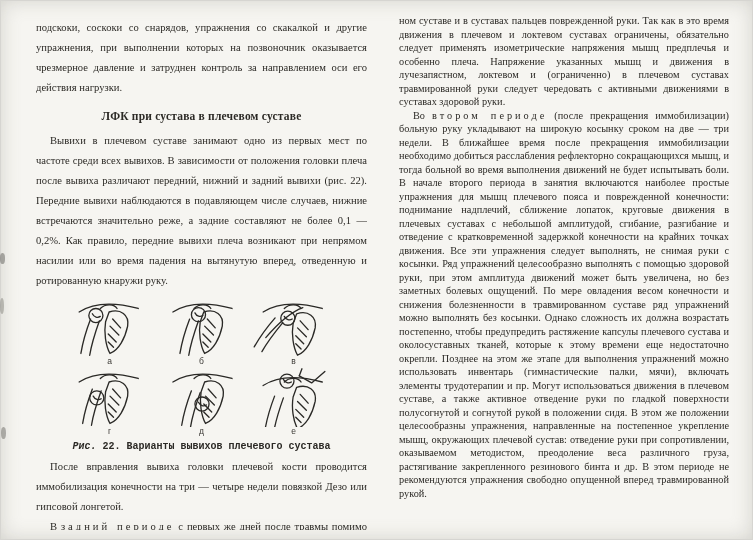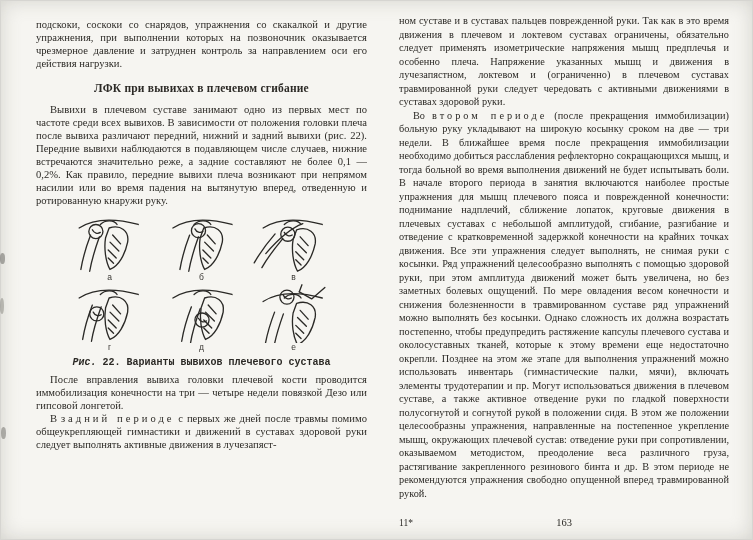--- a/index.html
+++ b/index.html
@@ -12,21 +12,21 @@
   .speck{position:absolute;border-radius:45%;}
   .s1{left:0;top:253px;width:5px;height:11px;background:#6b6a66;opacity:.55;}
   .s2{left:0;top:298px;width:4px;height:16px;background:#7a7974;opacity:.45;}
   .s3{left:1px;top:427px;width:5px;height:12px;background:#6b6a66;opacity:.5;}
 
   .page{position:absolute;overflow:hidden;}
   .page-left{left:36px;top:18px;width:331px;height:512px;}
   .page-right{left:399px;top:14px;width:330px;height:516px;}
 
   p.body{margin:0;text-align:justify;}
-  .page-left p.body{font-size:10.6px;line-height:13px;}
+  .page-left p.body{font-size:10.6px;line-height:20px;}
   .page-right p.body{font-size:10.3px;line-height:13.5px;}
   p.ind{text-indent:14px;}
   .sp{letter-spacing:3px;margin-top:44px;}
 
   h2.heading{
     margin:12px 0 9px;font-size:11.5px;font-weight:bold;text-align:center;
     font-family:"Liberation Serif", serif;letter-spacing:.2px;
   }
 
   figure{margin:6px 0 5px;padding:0;}
@@ -78,21 +78,21 @@
   </defs>
 </svg>
 
 <div class="scan">
   <div class="speck s1"></div>
   <div class="speck s2"></div>
   <div class="speck s3"></div>
 
   <div class="page page-left">
     <p class="body">подскоки, соскоки со снарядов, упражнения со скакалкой и другие упражнения, при выполнении которых на позвоночник оказывается чрезмерное давление и затруднен контроль за направлением оси его действия нагрузки.</p>
-    <h2 class="heading">ЛФК при вывихах в плечевом сгибание</h2>
+    <h2 class="heading">ЛФК при сустава в плечевом суставе</h2>
     <p class="body ind">Вывихи в плечевом суставе занимают одно из первых мест по частоте среди всех вывихов. В зависимости от положения головки плеча после вывиха различают передний, нижний и задний вывихи (рис. 22). Передние вывихи наблюдаются в подавляющем числе случаев, нижние встречаются значительно реже, а задние составляют не более 0,1 — 0,2%. Как правило, передние вывихи плеча возникают при непрямом насилии или во время падения на вытянутую вперед, отведенную и ротированную кнаружи руку.</p>
 
     <figure>
       <div class="fig-grid">
         <div class="panel">
           <svg class="sk" viewBox="0 0 76 68">
             <use href="#g-clav"></use>
               <use href="#g-blade"></use>
               <use href="#g-arm"></use>
             <use href="#g-head" transform="translate(22,21)"></use>
@@ -157,18 +157,14 @@
 
     <p class="body ind">После вправления вывиха головки плечевой кости проводится иммобилизация конечности на три — четыре недели повязкой Дезо или гипсовой лонгетой.</p>
     <p class="body ind"><span>В </span><span class="sp">задний периоде</span><span> с первых же дней после травмы помимо общеукрепляющей гимнастики и движений в суставах здоровой руки следует выполнять активные движения в лучезапяст-</span></p>
 
   </div>
 
   <div class="page page-right">
     <p class="body">ном суставе и в суставах пальцев поврежденной руки. Так как в это время движения в плечевом и локтевом суставах ограничены, обязательно следует применять изометрические напряжения мышц предплечья и особенно плеча. Напряжение указанных мышц и движения в лучезапястном, локтевом и (ограниченно) в плечевом суставах травмированной руки следует чередовать с активными движениями в суставах здоровой руки.</p>
     <p class="body ind"><span>Во </span><span class="sp">втором периоде</span><span> (после прекращения иммобилизации) больную руку укладывают на широкую косынку сроком на две — три недели. В ближайшее время после прекращения иммобилизации необходимо добиться расслабления рефлекторно сокращающихся мышц, и тогда больной во время выполнения движений не будет испытывать боли. В начале второго периода в занятия включаются наиболее простые упражнения для мышц плечевого пояса и поврежденной конечности: поднимание надплечий, сближение лопаток, круговые движения в плечевых суставах с небольшой амплитудой, сгибание, разгибание и отведение с кратковременной задержкой конечности на крайних точках движения. Все эти упражнения следует выполнять, не снимая руки с косынки. Ряд упражнений целесообразно выполнять с помощью здоровой руки, при этом амплитуда движений может быть увеличена, но без заметных болевых ощущений. По мере овладения весом конечности и снижения болезненности в травмированном суставе ряд упражнений можно выполнять без косынки. Однако сложность их должна возрастать постепенно, чтобы предупредить растяжение капсулы плечевого сустава и околосуставных тканей, которые к этому времени еще недостаточно окрепли. Позднее на этом же этапе для выполнения упражнений можно использовать инвентарь (гимнастические палки, мячи), включать элементы трудотерапии и пр. Могут использоваться движения в плечевом суставе, а также активное отведение руки по гладкой поверхности полусогнутой и согнутой рукой в положении сидя. В этом же положении целесообразны упражнения, направленные на постепенное укрепление мышц, окружающих плечевой сустав: отведение руки при сопротивлении, оказываемом методистом, преодоление веса различного груза, растягивание закрепленного резинового бинта и др. В этом периоде не рекомендуются упражнения свободно опущенной вперед травмированной рукой.</span></p>
 
-    <div class="footer">
-      <span class="sig">11*</span>
-      <span>163</span>
-    </div>
   </div>
 </div>
 
 </body></html>

